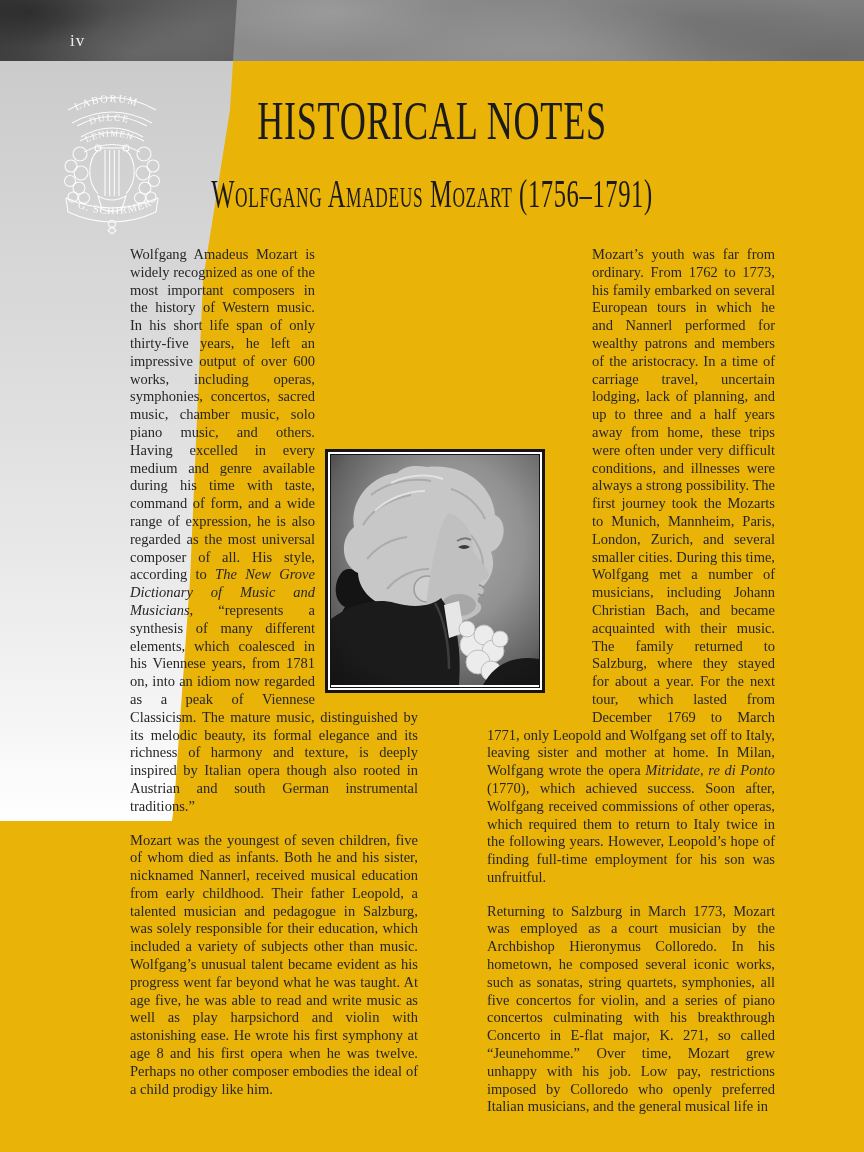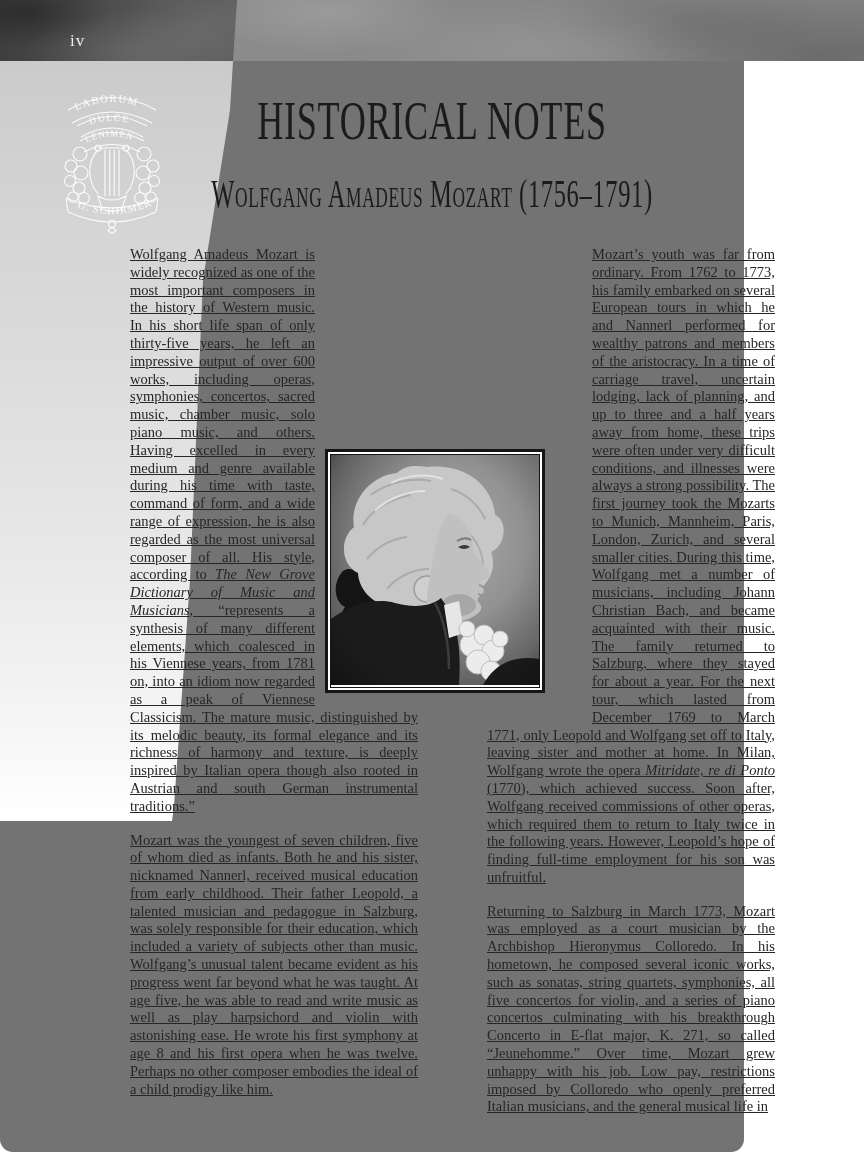--- a/index.html
+++ b/index.html
@@ -1,18 +1,18 @@
 <!DOCTYPE html>
 <html><head>
 <meta charset="utf-8">
 <style>
   html,body{margin:0;padding:0;}
   body{width:864px;height:1152px;background:#ffffff;overflow:hidden;
        font-family:"Liberation Serif","DejaVu Serif",serif;}
-  .page{position:relative;width:744px;height:1152px;background:#737373;border-radius:13px;}
+  .page{position:relative;width:864px;height:1152px;background:#eab308;}
 
   
   .band{position:absolute;left:0;top:0;width:864px;height:61px;
     background:
       radial-gradient(180px 60px at 38% 20%, rgba(255,255,255,.14), transparent 70%),
       radial-gradient(260px 70px at 62% 80%, rgba(255,255,255,.10), transparent 70%),
       radial-gradient(200px 60px at 80% 30%, rgba(0,0,0,.10), transparent 70%),
       radial-gradient(300px 80px at 95% 90%, rgba(0,0,0,.16), transparent 70%),
       linear-gradient(100deg,#8f8f8f,#888888 55%,#7f7f7f);}
   .band-dark{position:absolute;left:0;top:0;width:240px;height:61px;
@@ -39,21 +39,21 @@
   .title{position:absolute;left:0;top:93px;width:864px;text-align:center;
     font-size:54px;line-height:1.05;color:#1b1b1b;letter-spacing:1px;
     transform:scaleX(.67);transform-origin:50% 50%;white-space:nowrap;}
   .subtitle{position:absolute;left:0;top:172px;width:864px;text-align:center;
     font-size:41px;line-height:1.05;color:#1b1b1b;font-variant:small-caps;
     letter-spacing:1px;transform:scaleX(.60);transform-origin:50% 50%;white-space:nowrap;}
 
   
   .cols{position:absolute;left:130px;top:246px;width:605px;}
   .col{position:absolute;top:0;width:288px;text-align:justify;
-    font-size:14.5px;line-height:17.8px;color:#262626;text-decoration:underline;}
+    font-size:14.5px;line-height:17.8px;color:#262626;}
   .col-left{left:0;} .col-right{left:317px;margin-left:40px;}
   .col p{margin:0;}
   .col p + p{margin-top:16px;}
   .shim-r{float:right;width:103px;height:252px;margin-top:196px;}
   .shim-l{float:left;width:105px;height:250px;margin-top:214px;}
   .col i{font-style:italic;}
 
   
   .portrait-frame{position:absolute;left:325px;top:449px;width:220px;height:244px;
     box-sizing:border-box;border:3px solid #151515;background:#ffffff;padding:2px;}

